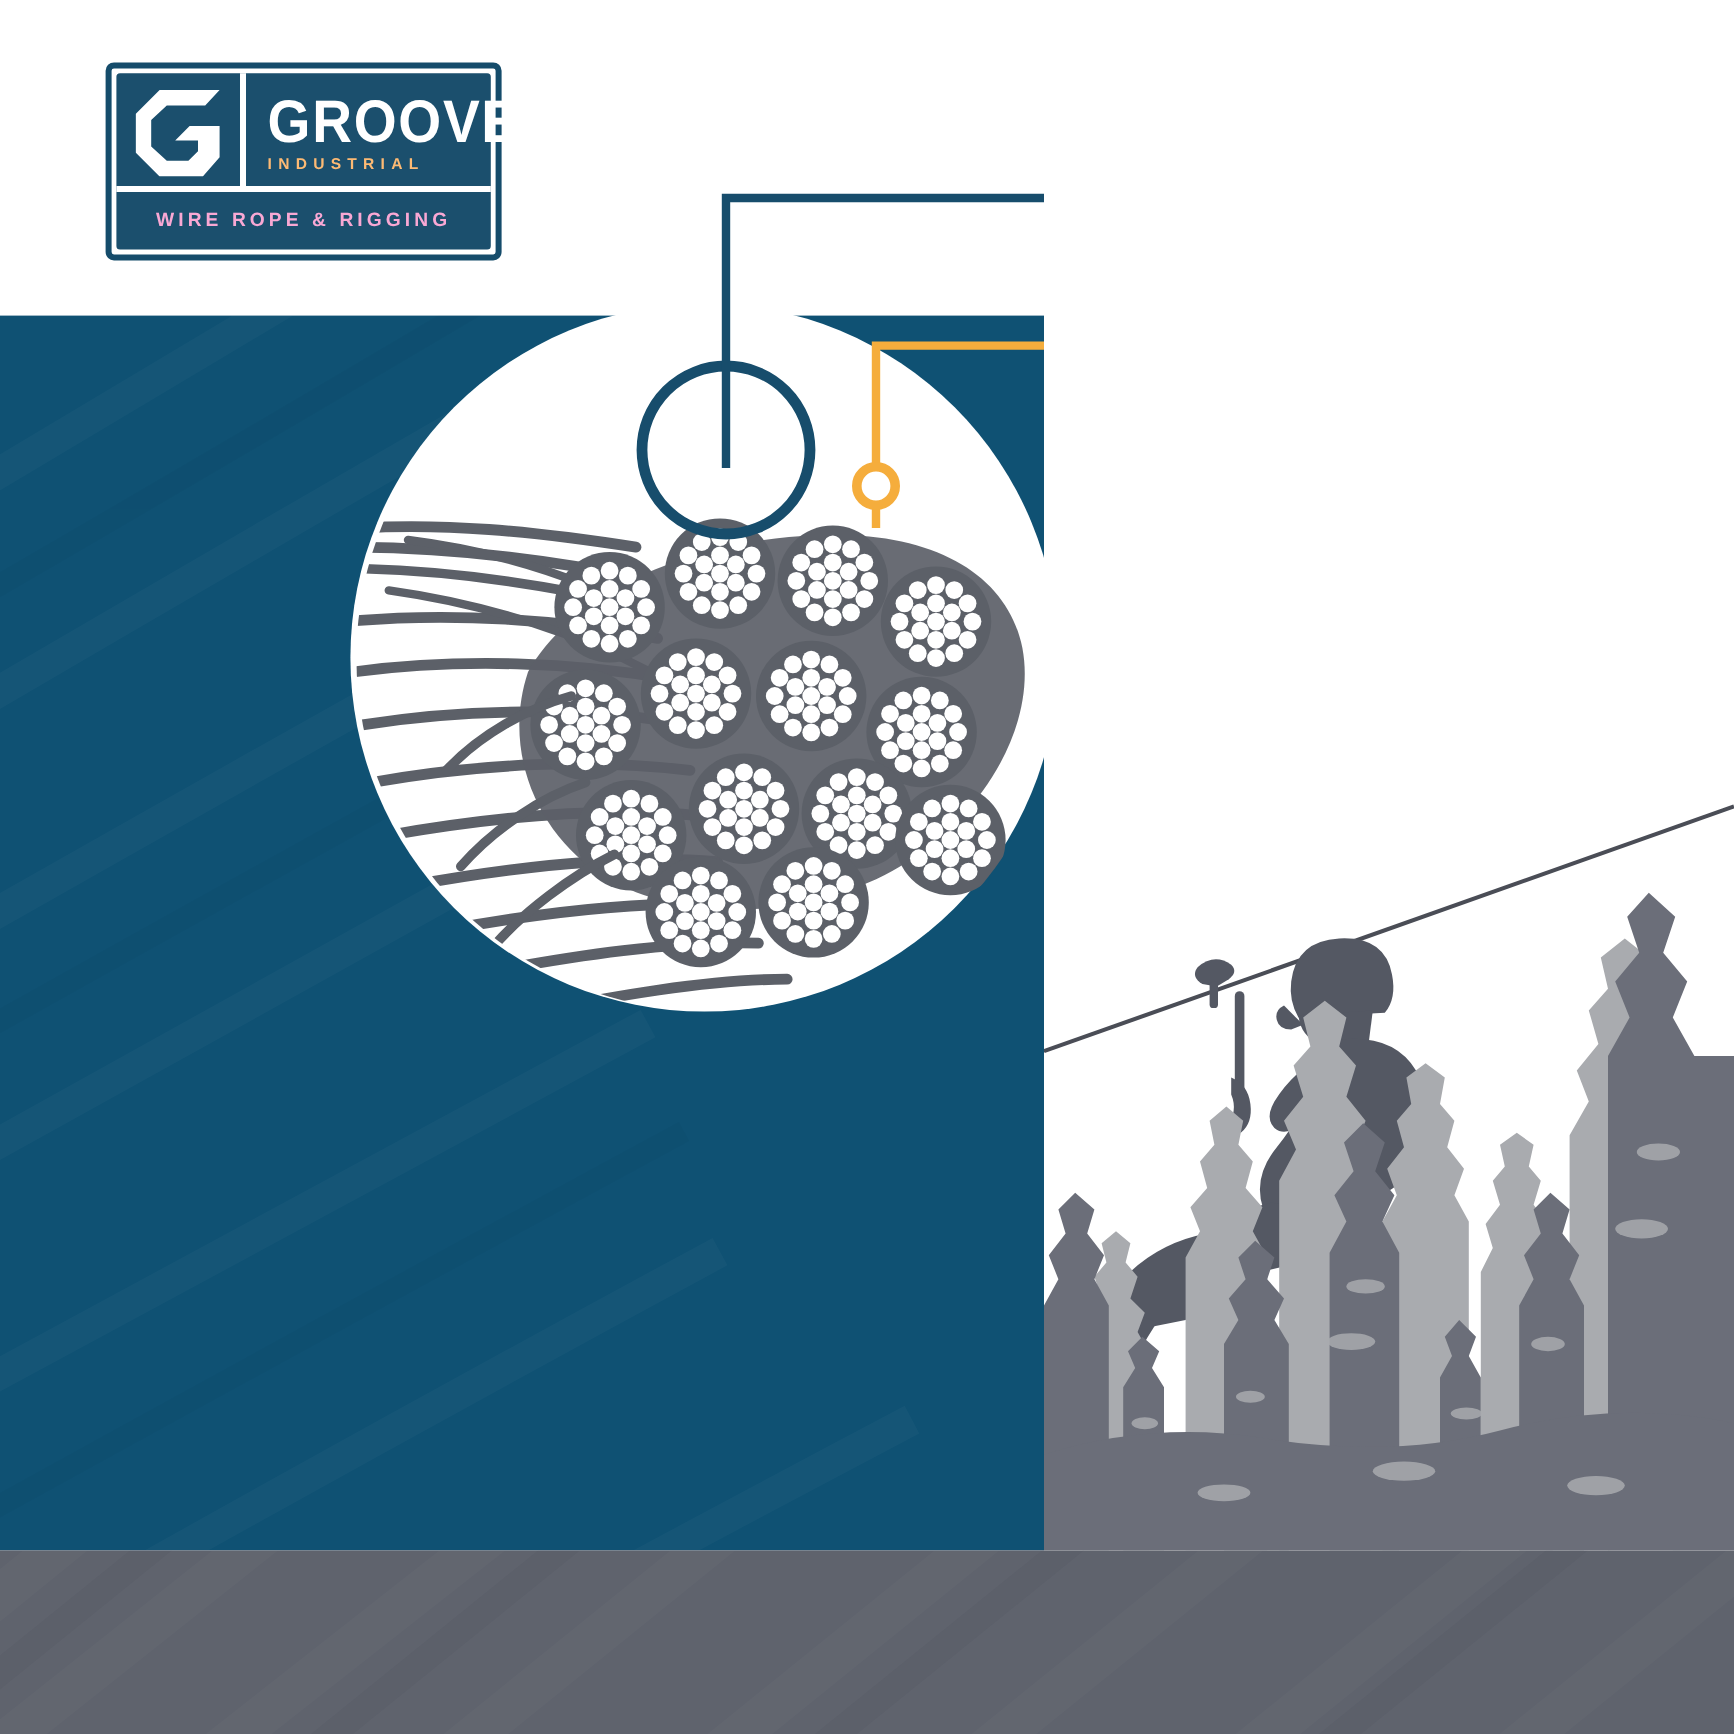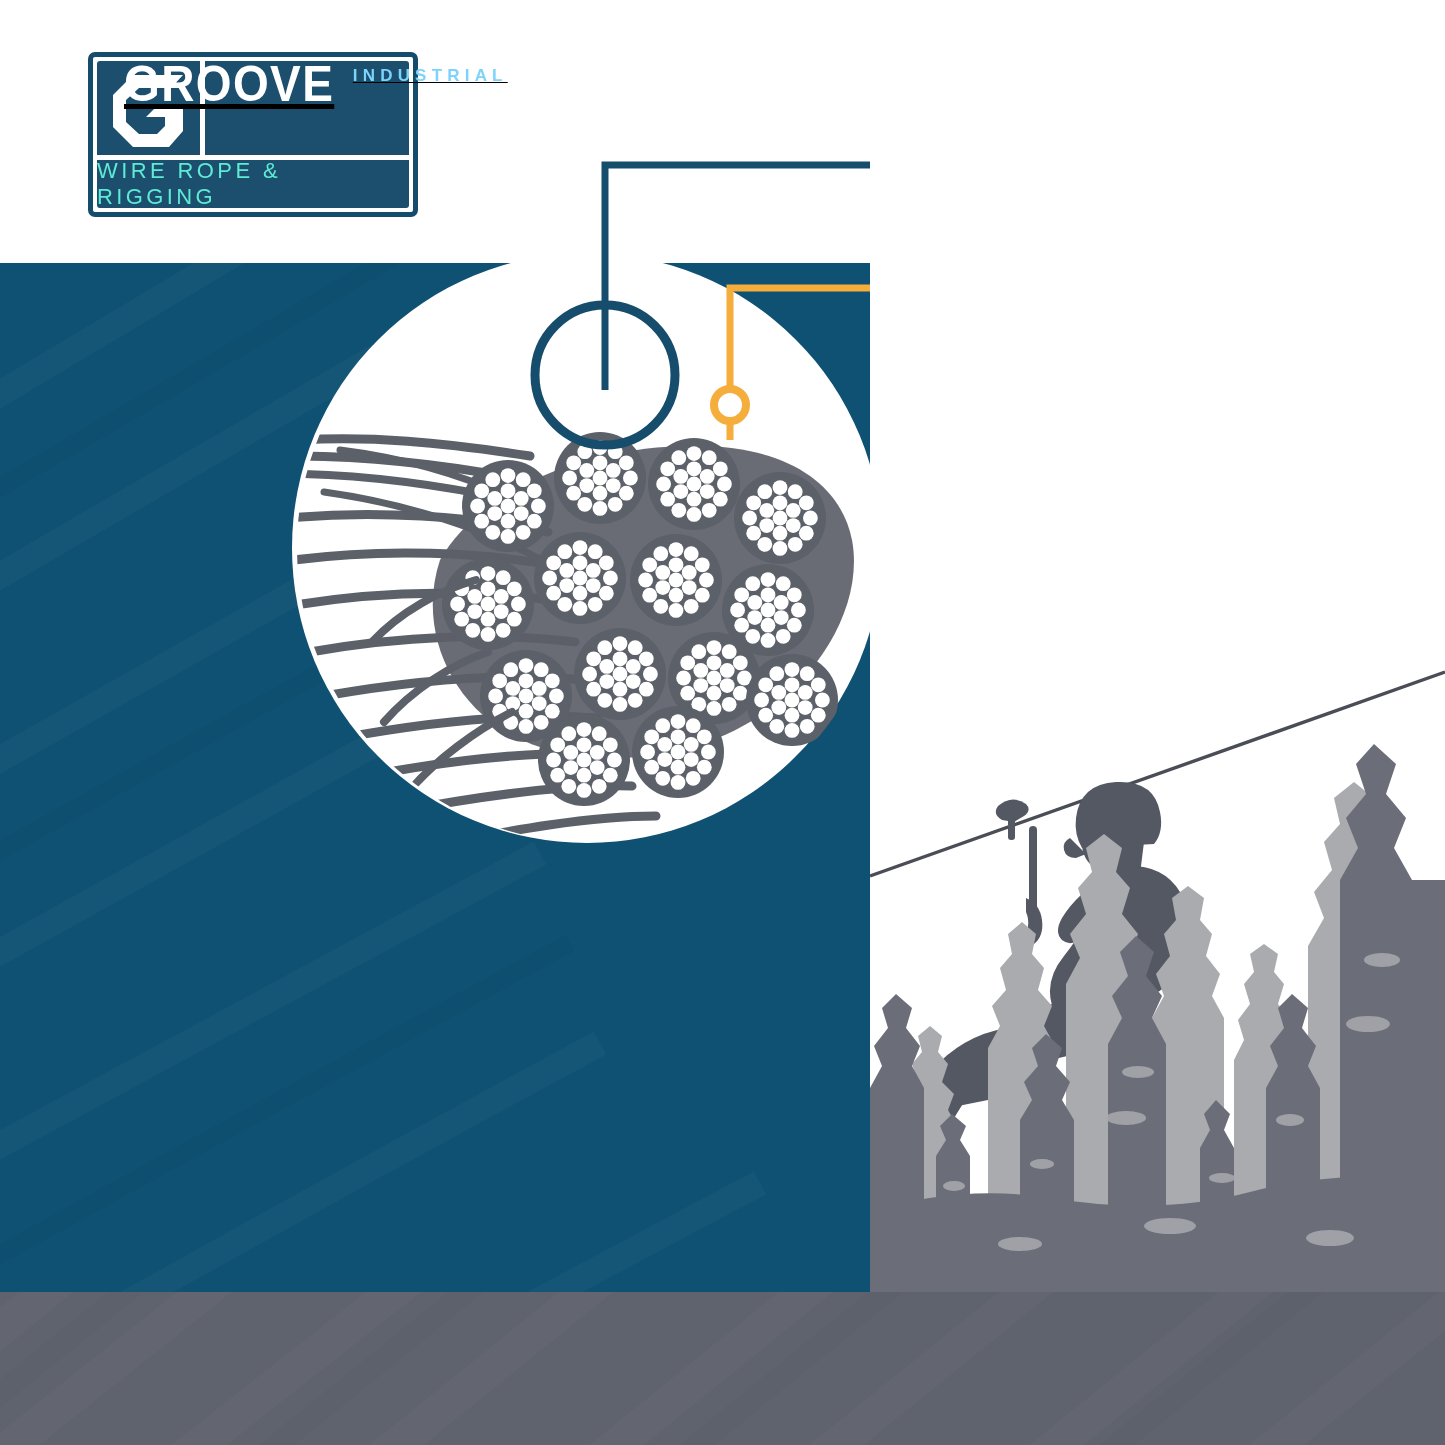--- a/index.html
+++ b/index.html
@@ -13,29 +13,29 @@
   .logo-outer { position:absolute; inset:0; border:5px solid #154c6b;
     border-radius:7px; background:#fff; }
   .logo-inner { position:absolute; left:9px; top:9px; right:9px; bottom:9px;
     background:#1b4f6d; border-radius:3px; }
   .logo-topbox { position:absolute; left:0; top:0; right:0; height:99px;
     border-bottom:5px solid #fff; }
   .logo-gbox { position:absolute; left:0; top:0; width:108px; height:99px;
     border-right:5px solid #fff; }
   .logo-g { position:absolute; left:16px; top:14px; width:76px; height:72px; }
   .logo-words { position:absolute; left:113px; top:0; right:0; height:99px;
-    display:flex; flex-direction:row; justify-content:center; padding-left:13px;text-decoration:underline; }
+    display:flex; flex-direction:column; justify-content:center; padding-left:13px; }
   .logo-groove { color:#fff; font-size:50px; font-weight:bold; line-height:0.92;
     letter-spacing:1.5px; transform:scaleX(0.92); transform-origin:left center;
     font-family:"Liberation Sans", sans-serif; }
-  .logo-industrial { color:#7dd3fc; font-size:17px; font-weight:bold;
+  .logo-industrial { color:#fdba74; font-size:13px; font-weight:bold;
     letter-spacing:5.2px; margin-top:5px; }
   .logo-tagline { position:absolute; left:0; right:0; top:99px; bottom:0;
     display:flex; align-items:center; justify-content:center;
-    color:#5eead4; font-size:22px; font-weight:normal; letter-spacing:3.4px; }
+    color:#f9a8d4; font-size:16px; font-weight:bold; letter-spacing:3.4px; }
 
   
   #bluepanel { position:absolute; left:0; top:263px; width:870px; height:1029px;
     background:#0f5173; overflow:hidden; }
   #bluewaves { position:absolute; inset:0; opacity:0.5; }
 
   
   #whitecircle { position:absolute; left:292px; top:253px; width:590px; height:590px;
     border-radius:50%; background:#ffffff; }
 

